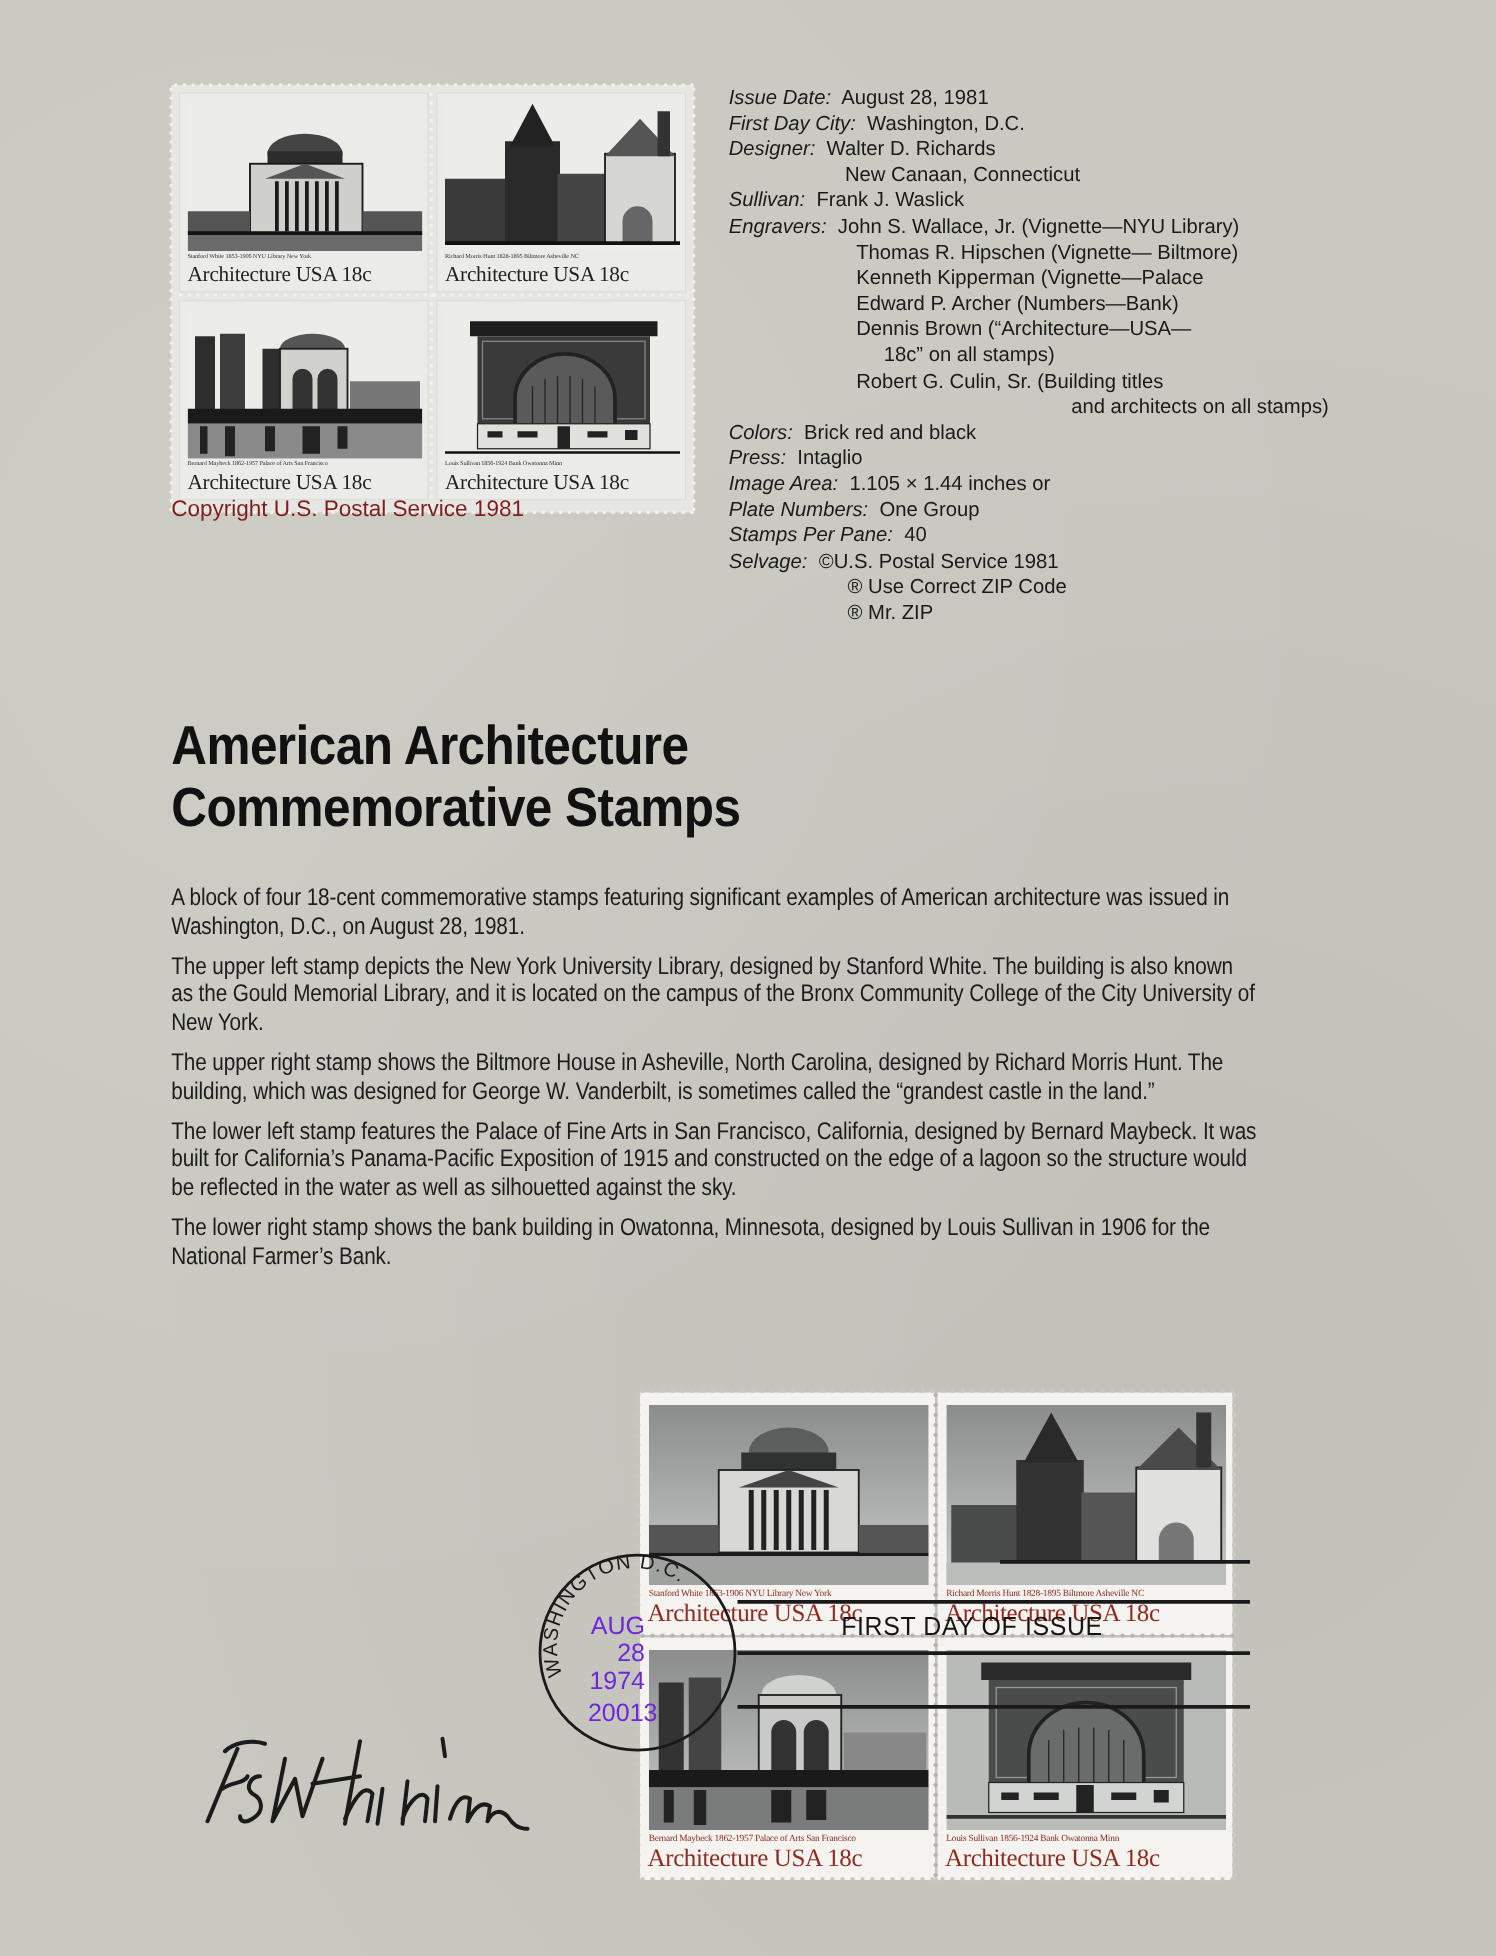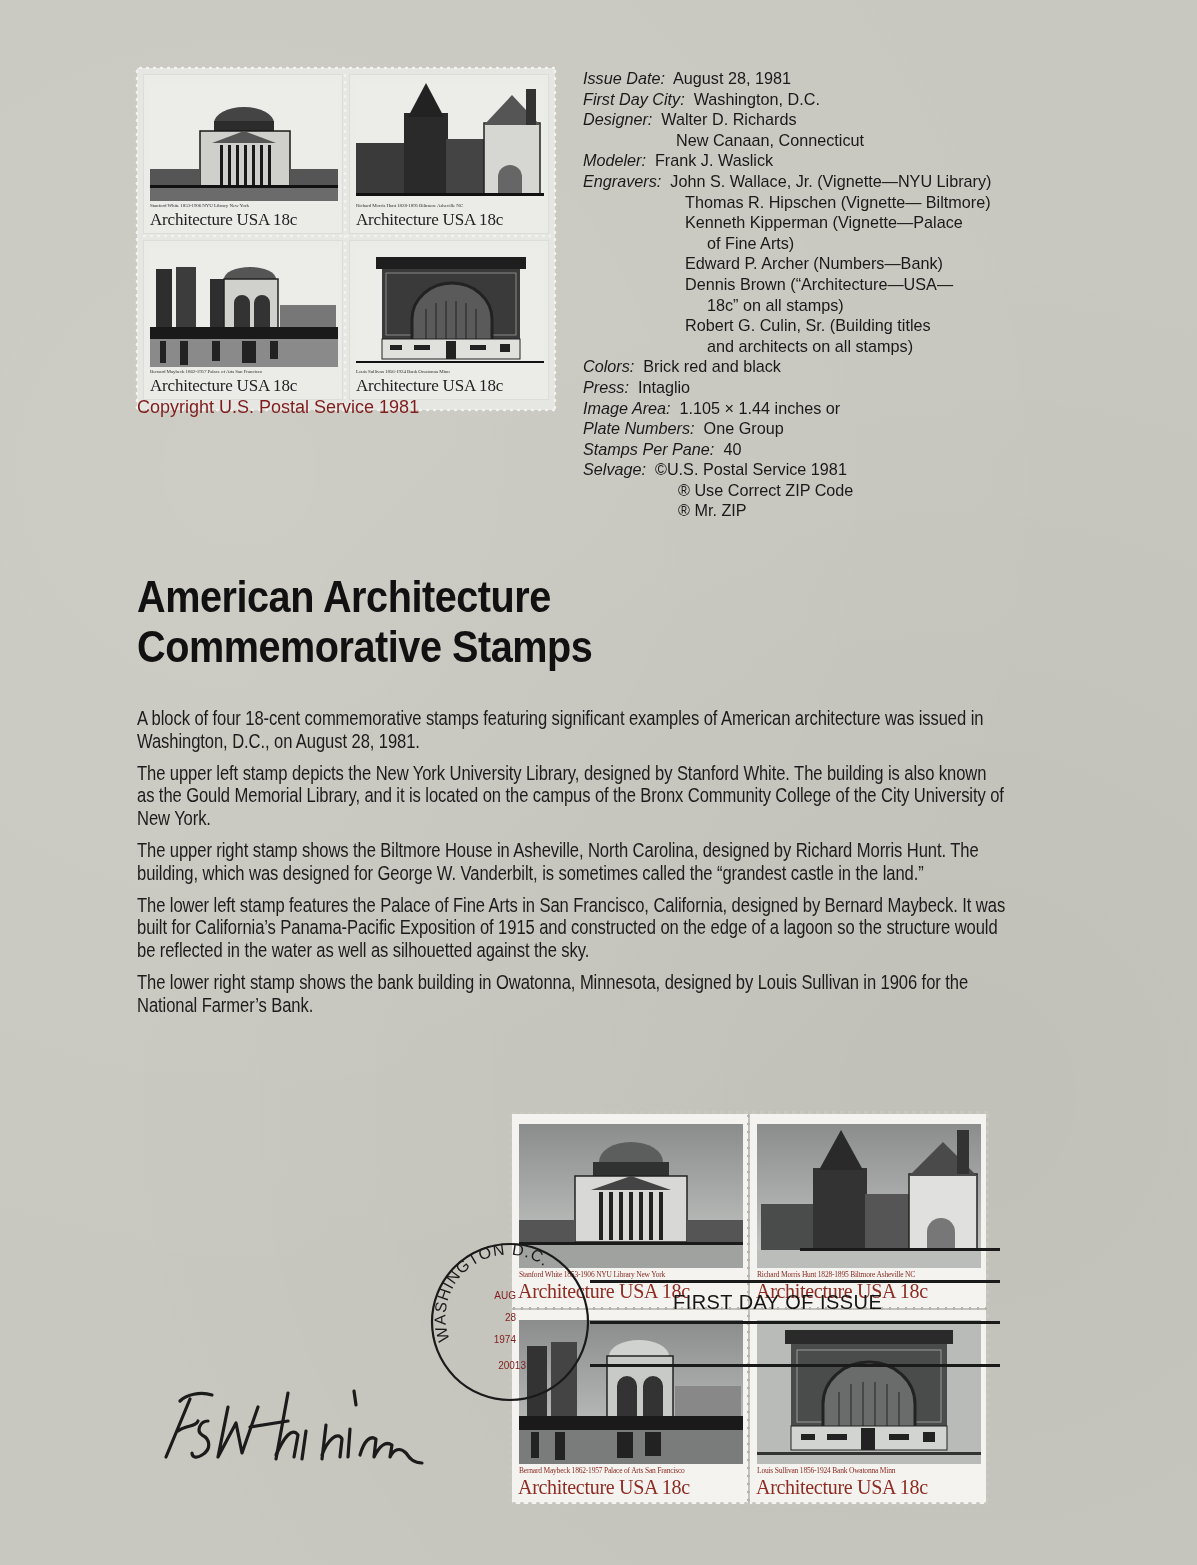--- a/index.html
+++ b/index.html
@@ -112,21 +112,21 @@
   .cancel-bar { position: absolute; height: 2.5px; background: #1a1a1a; }
   #fdoi {
     left: 673px; top: 1290px; font-size: 21px; font-weight: normal;
     letter-spacing: 0.5px; color: #151515;
     transform: scaleX(0.95); transform-origin: left top;
   }
 
   
   #postmark { left: 428px; top: 1240px; width: 164px; height: 164px; }
   #postmark .pm-text {
-    position: absolute; font-size: 10px; color: #7f1d1d; text-align: right; width: 60px;
+    position: absolute; font-size: 20px; color: #6d28d9; text-align: right; width: 60px;
   }
 
   #signature { left: 138px; top: 1365px; width: 310px; height: 100px; }
 </style>
 </head>
 <body>
 
 <div id="top-block" class="abs">
 
   <div class="stamp-bw" style="left:6px;top:6px;">
@@ -252,35 +252,34 @@
     <span>Washington, D.C.</span>
   </div>
   <div class="row">
     <span class="lbl">Designer:</span>&nbsp;
     <span>Walter D. Richards</span>
   </div>
   <div class="row" style="padding-left:93px;">
     <span>New Canaan, Connecticut</span>
   </div>
   <div class="row">
-    <span class="lbl">Modeler:</span>&nbsp;
+    <span class="lbl">Sullivan:</span>&nbsp;
     <span>Frank J. Waslick</span>
   </div>
   <div class="row">
     <span class="lbl">Engravers:</span>&nbsp;
     <span>John S. Wallace, Jr. (Vignette—NYU Library)</span>
   </div>
   <div class="row" style="padding-left:102px;"><span>Thomas R. Hipschen (Vignette— Biltmore)</span></div>
   <div class="row" style="padding-left:102px;"><span>Kenneth Kipperman (Vignette—Palace</span></div>
-  <div class="row" style="padding-left:124px;"><span>of Fine Arts)</span></div>
   <div class="row" style="padding-left:102px;"><span>Edward P. Archer (Numbers—Bank)</span></div>
   <div class="row" style="padding-left:102px;"><span>Dennis Brown (“Architecture—USA—</span></div>
   <div class="row" style="padding-left:124px;"><span>18c” on all stamps)</span></div>
   <div class="row" style="padding-left:102px;"><span>Robert G. Culin, Sr. (Building titles</span></div>
-  <div class="row" style="padding-left:124px;"><span>and architects on all stamps)</span></div>
+  <div class="row" style="padding-left:124px;text-align:right;"><span>and architects on all stamps)</span></div>
   <div class="row">
     <span class="lbl">Colors:</span>&nbsp;
     <span>Brick red and black</span>
   </div>
   <div class="row">
     <span class="lbl">Press:</span>&nbsp;
     <span>Intaglio</span>
   </div>
   <div class="row">
     <span class="lbl">Image Area:</span>&nbsp;

